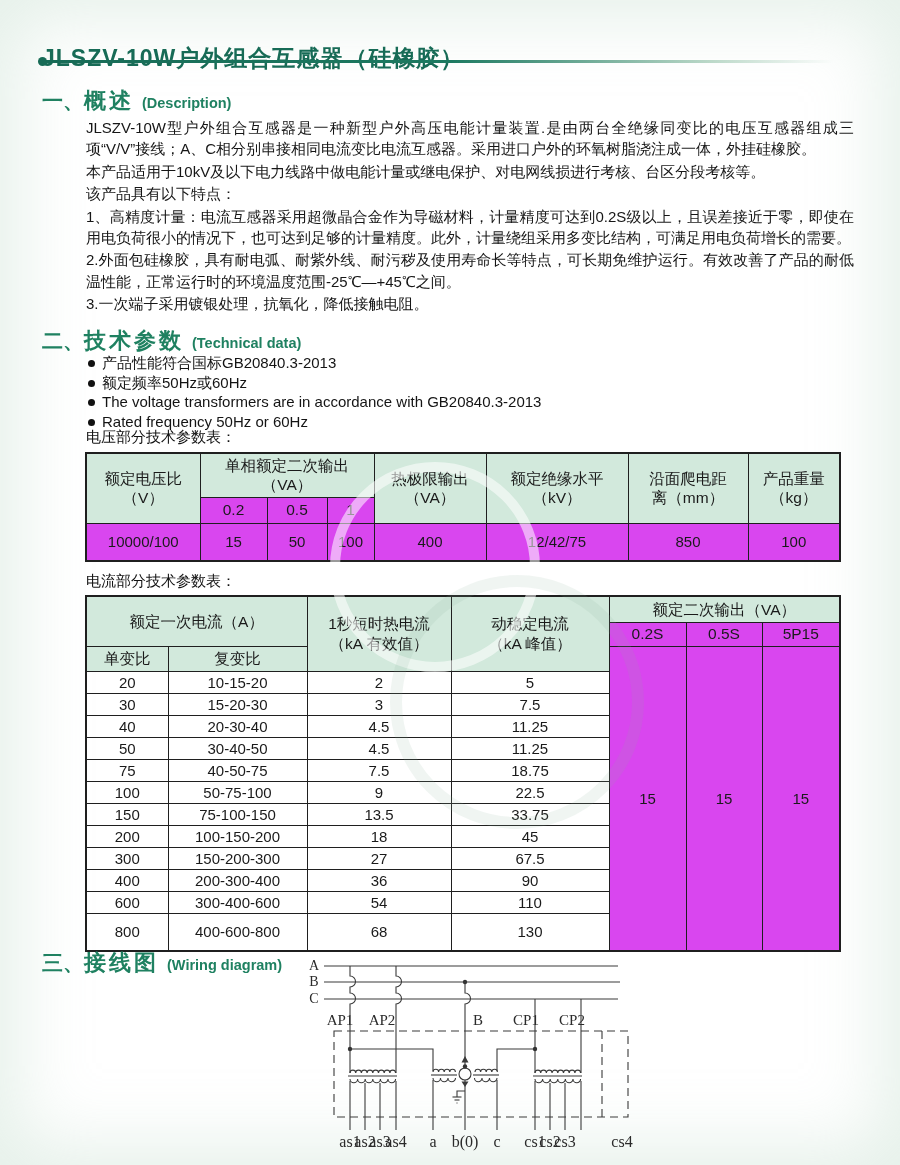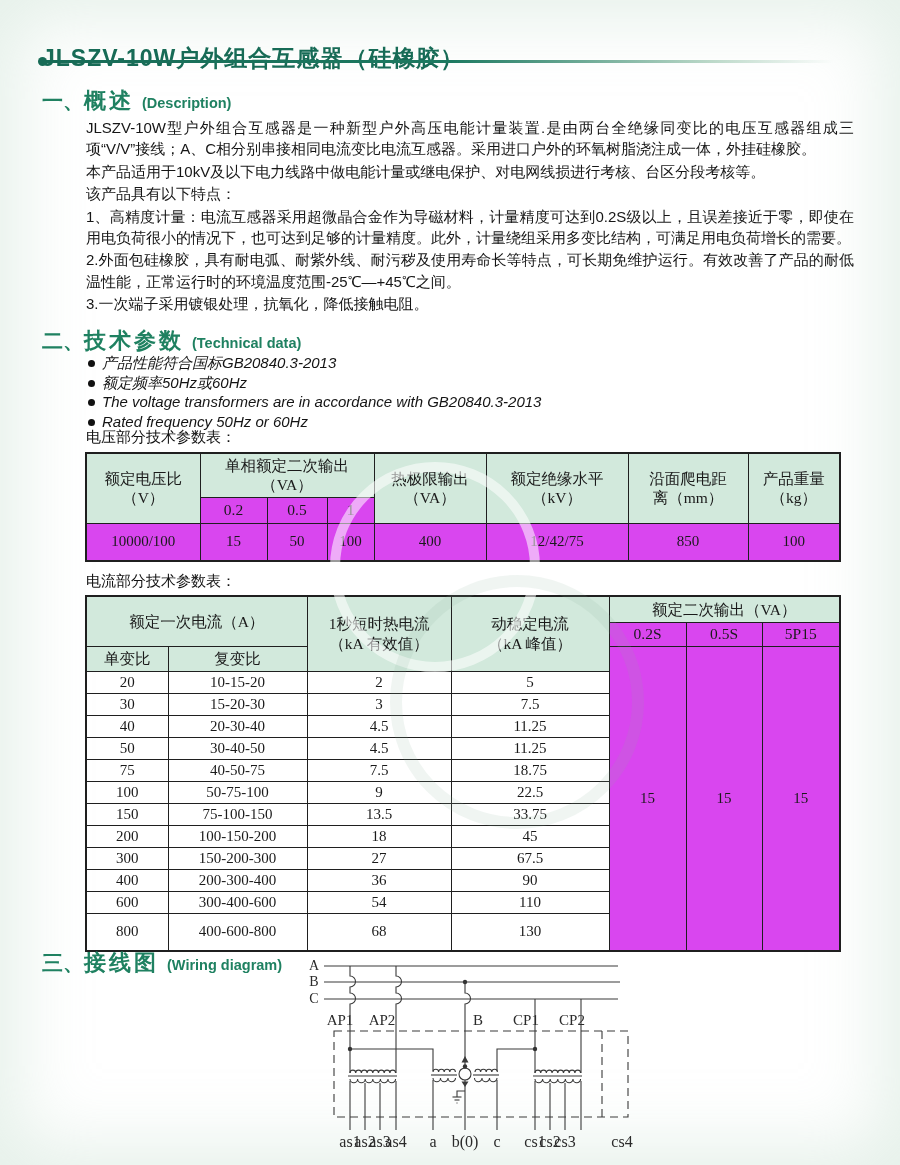--- a/index.html
+++ b/index.html
@@ -18,28 +18,28 @@
   
   .sec-head{position:absolute;color:#1f8161;font-weight:bold;white-space:nowrap;}
   .sec-head .num{font-size:21px;}
   .sec-head .zh{font-size:22px;letter-spacing:3px;text-align:center;}
   .sec-head .en{font-size:14.5px;margin-left:8px;}
   
   .ov-text{position:absolute;left:86px;top:117px;width:776px;font-size:15px;line-height:21.4px;
     color:#161616;text-align:justify;}
   .ov-text p{margin:0 8px 1px 0;}
   
-  .bullets{position:absolute;left:88px;top:354px;width:760px;font-style:italic;}
+  .bullets{position:absolute;left:88px;top:354px;width:760px;}
   .bullet{display:flex;align-items:flex-start;height:19.5px;font-size:15px;color:#141414;}
   .bullet .bdot{width:7px;height:7px;border-radius:50%;background:#111;margin:6px 7px 0 0;flex:0 0 7px;}
   
   .tbl-caption{position:absolute;left:86px;font-size:15px;color:#111;}
   
   table.t{position:absolute;left:85px;border-collapse:collapse;table-layout:fixed;
-    font-family:Liberation Serif, serif;border:2px solid #1f1f1f;}
+    font-family:Liberation Sans, sans-serif;border:2px solid #1f1f1f;}
   .t th,.t td{border:1px solid #1f1f1f;text-align:center;vertical-align:middle;
     padding:0 2px;font-weight:normal;}
   .t th{white-space:pre-line;font-size:15.5px;line-height:1.25;}
   .t td{font-size:15px;}
   .t .g{background:#d2e9dc;}
   .t .w{background:#d946ef;}
   
   .wm{position:absolute;border-radius:50%;pointer-events:none;}
   .wm1{left:330px;top:462px;width:190px;height:190px;border:10px solid rgba(255,255,255,0.55);}
   .wm2{left:390px;top:575px;width:230px;height:230px;border:12px solid rgba(140,175,156,0.13);}

